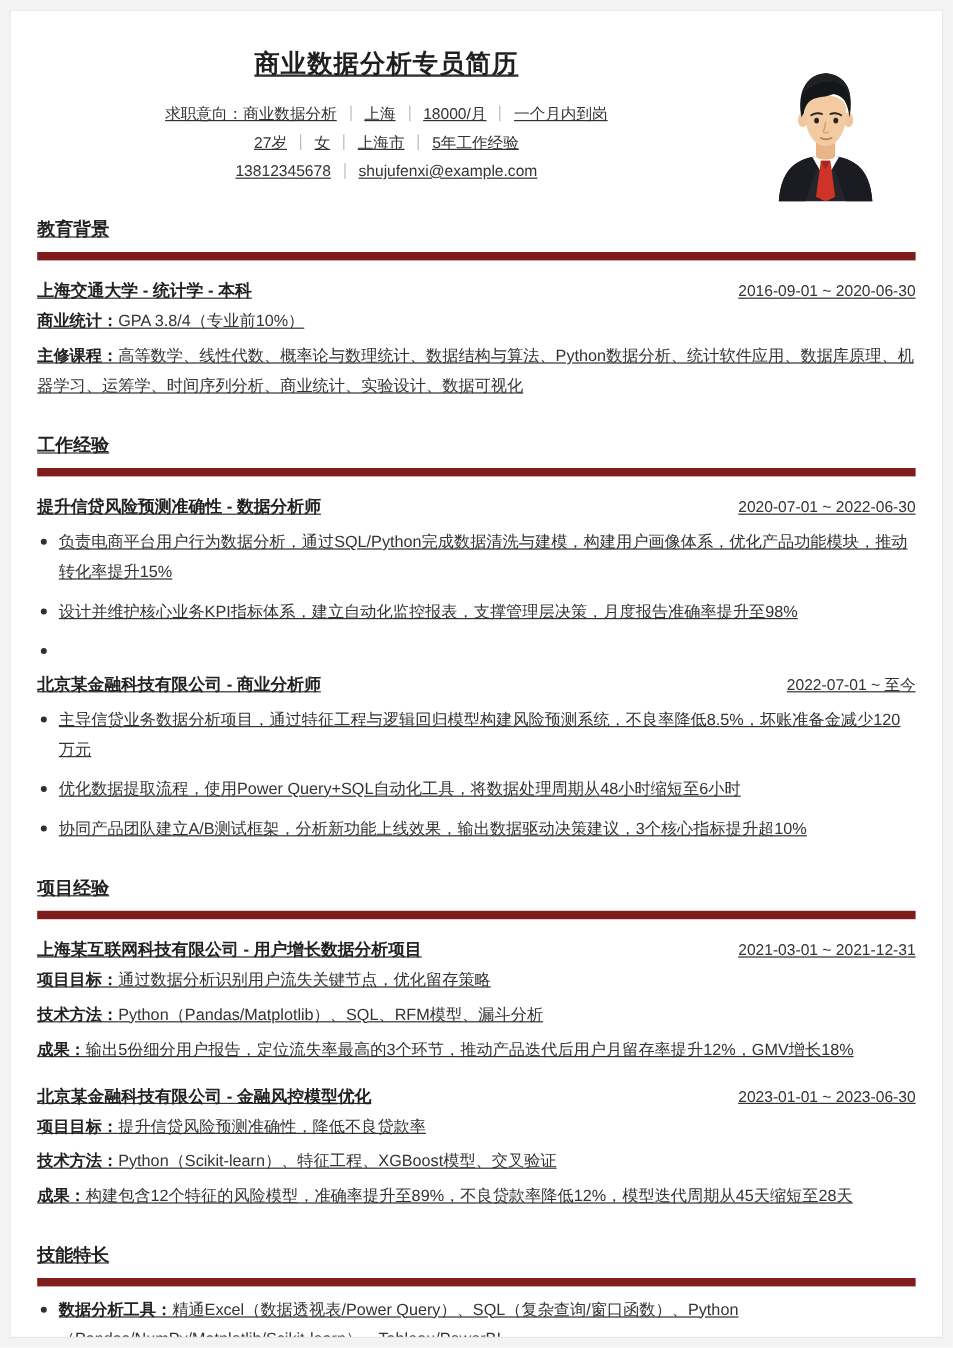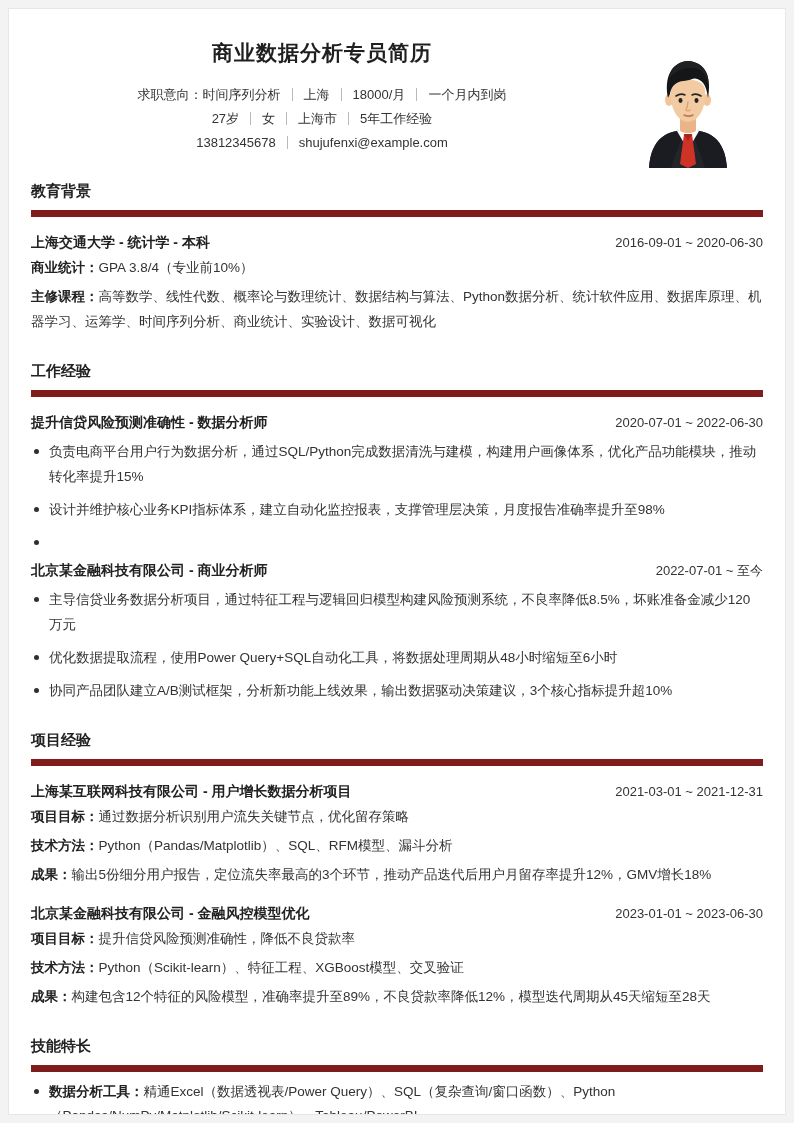--- a/index.html
+++ b/index.html
@@ -10,20 +10,21 @@
     font-family: "Liberation Sans", "DejaVu Sans", sans-serif;
     color: #333;
   }
   .page {
     position: relative;
     width: 778px; height: 1107px;
     margin: 8px; background: #fff;
     border: 1px solid #e7e7e7;
     padding: 20px 22px 18px 22px;
     overflow: hidden;
+    text-decoration: underline;
   }
 
   
   .header { position: relative; }
   .header-center { margin-right: 150px; text-align: center; }
   .resume-title {
     font-size: 21px; font-weight: bold; color: #1f1f1f;
     margin: 10px 0 16px 0; letter-spacing: 1px;
   }
   .info-line { font-size: 13px; color: #333; line-height: 24px; white-space: nowrap; }
@@ -64,21 +65,21 @@
 </head>
 <body>
 
 <div class="page">
 
   <div class="header">
     <div class="header-center">
       <div class="resume-title">商业数据分析专员简历</div>
 
       <div class="info-line">
-        <span>求职意向：</span><span>时间序列分析</span><span class="sep"></span><span>上海</span><span class="sep"></span><span>18000/月</span><span class="sep"></span><span>一个月内到岗</span>
+        <span>求职意向：</span><span>商业数据分析</span><span class="sep"></span><span>上海</span><span class="sep"></span><span>18000/月</span><span class="sep"></span><span>一个月内到岗</span>
       </div>
 
       <div class="info-line">
         <span>27岁</span><span class="sep"></span><span>女</span><span class="sep"></span><span>上海市</span><span class="sep"></span><span>5年工作经验</span>
       </div>
 
       <div class="info-line">
         <span>13812345678</span><span class="sep"></span><span>shujufenxi@example.com</span>
       </div>
     </div>

